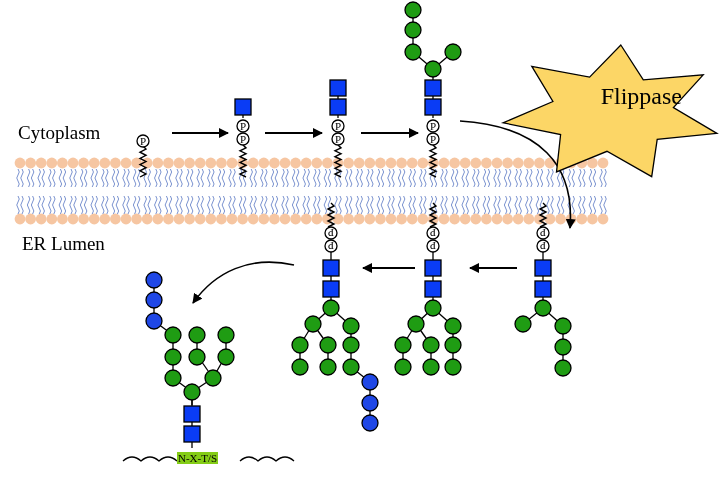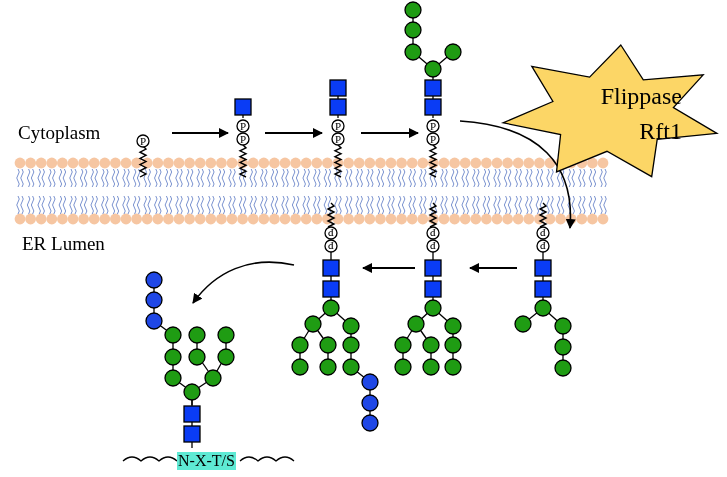--- a/index.html
+++ b/index.html
@@ -1,20 +1,20 @@
 <!DOCTYPE html>
 <html><head>
 <meta charset="utf-8">
 <style>
   html, body { margin: 0; padding: 0; background: #ffffff; }
   body { width: 727px; height: 477px; overflow: hidden; position: relative; font-family: "Liberation Serif", serif; }
   #stage { position: absolute; left: 0; top: 0; width: 727px; height: 477px; }
   .lbl { position: absolute; color: #000; font-family: "Liberation Serif", serif; white-space: nowrap; }
   .lbl-region { font-size: 19px; }
-  .lbl-seq { font-size: 16px; background: #5eead4; padding: 0 1px; }
+  .lbl-seq { font-size: 11px; background: #84cc16; padding: 0 1px; }
   .lbl-flip { font-size: 24px; text-align: right; line-height: 34px; width: 140px; }
 </style>
 </head>
 <body>
 
 <div id="stage">
   <svg id="svg" width="727" height="477" viewBox="0 0 727 477" xmlns="http://www.w3.org/2000/svg">
     <g id="membrane">
         <circle cx="20" cy="163" r="5.4" fill="#f6c6a2"></circle>
         <circle cx="20" cy="219" r="5.4" fill="#f6c6a2"></circle>
@@ -505,15 +505,14 @@
   <defs>
         <marker id="ah" markerWidth="10" markerHeight="10" refX="9" refY="5" orient="auto" markerUnits="userSpaceOnUse">
           <path d="M0,0 L10,5 L0,10 Z" fill="#000"></path>
         </marker>
       </defs>
     </svg>
 
   <div class="lbl lbl-region" style="left:22px; top:233px;">ER Lumen</div>
   <div class="lbl lbl-region" style="left:18px; top:122px;">Cytoplasm</div>
   <div class="lbl lbl-flip" style="left:542px; top:79px;">Flippase</div>
-  <div class="lbl lbl-flip" style="left:542px; top:114px;">Rft1</div>
   <div class="lbl lbl-seq" style="left:177px; top:452px;">N-X-T/S</div>
 </div>
 
 </body></html>

